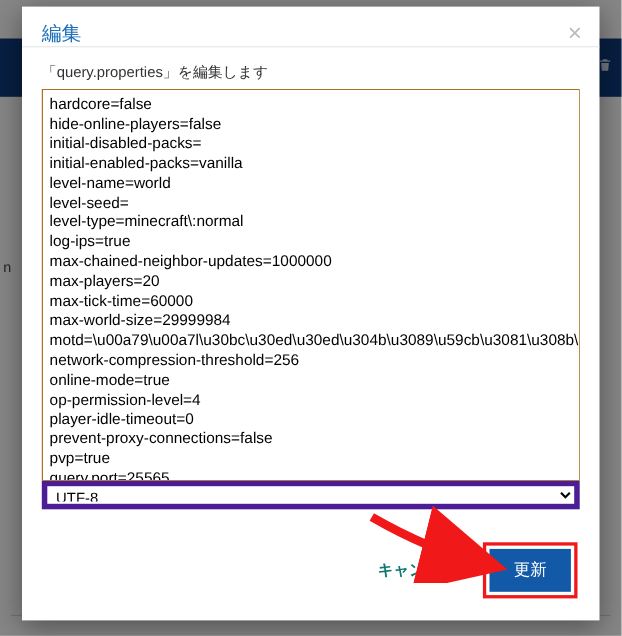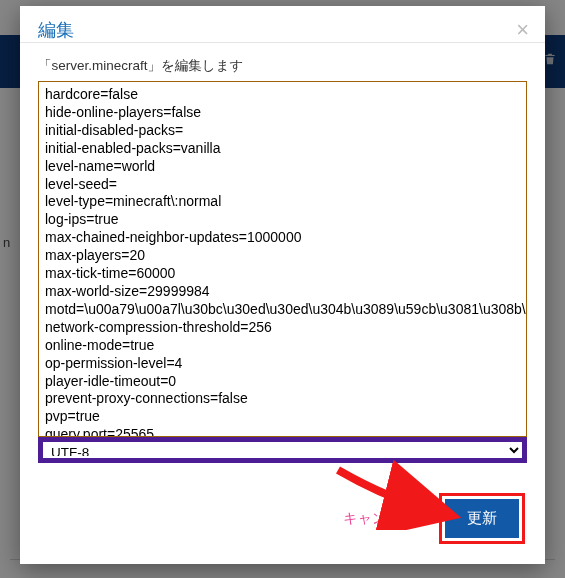--- a/index.html
+++ b/index.html
@@ -22,21 +22,21 @@
     font-family: Arial, sans-serif; font-size: 14px; line-height: 1.28;
     resize: none; overflow: scroll; white-space: pre; color: #000;
   }
   .enc-label { font-size: 13.5px; color: #333; margin-top: 14px; margin-bottom: 4px; }
   .select-wrap { width: 100%; }
   select {
     width: 100%; height: 26px; border: 5px solid #4c1d95; background: #fff;
     font-size: 13.5px; padding: 2px 4px; outline: none;
   }
   .modal-footer { display: flex; justify-content: flex-end; align-items: center; gap: 24px; padding: 12px 20px 20px 20px; }
-  .cancel { color: #ec4899; font-size: 14px; cursor: pointer; }
+  .cancel { color: #0f766e; font-size: 14px; cursor: pointer; font-weight: bold; }
   .update-btn-ring { border: 3px solid #f01818; padding: 3px; display: inline-block; }
   .update-btn { background: #1259a8; color: #fff; border: none; padding: 10px 22px; font-size: 15px; cursor: pointer; }
   .arrow-svg { position: absolute; pointer-events: none; }
 </style>
 </head>
 <body>
 
 <div class="page-bg">
   <div class="blue-bar"></div>
   <span class="trash">
@@ -49,21 +49,21 @@
 </div>
 
 <div class="overlay"></div>
 
 <div class="modal">
   <div class="modal-header">
     <div class="modal-title">編集</div>
     <div class="close-x">×</div>
   </div>
   <div class="modal-body">
-    <div class="desc">「server.minecraft」を編集します</div>
+    <div class="desc">「query.properties」を編集します</div>
     <div class="textarea-wrap">
       <textarea id="ta" spellcheck="false" style="">hardcore=false
 hide-online-players=false
 initial-disabled-packs=
 initial-enabled-packs=vanilla
 level-name=world
 level-seed=
 level-type=minecraft\:normal
 log-ips=true
 max-chained-neighbor-updates=1000000

